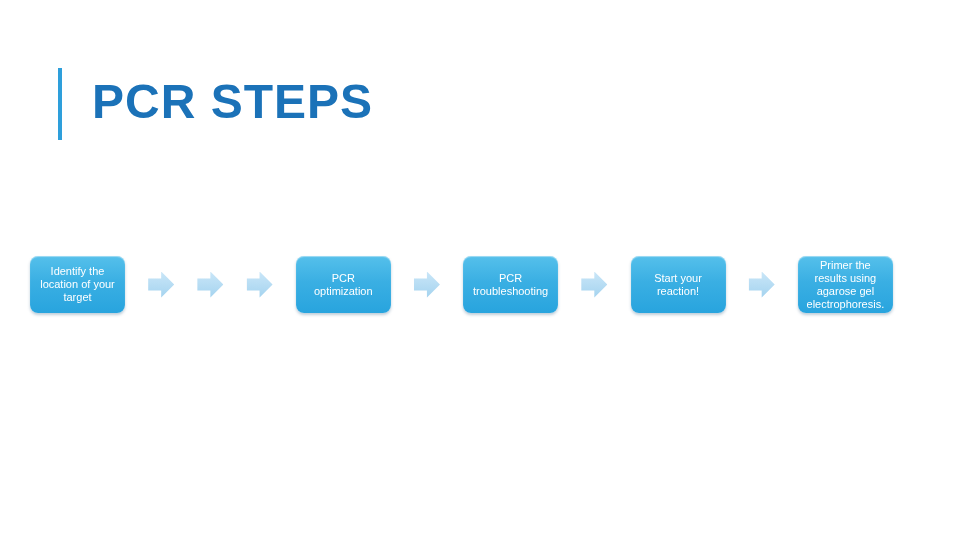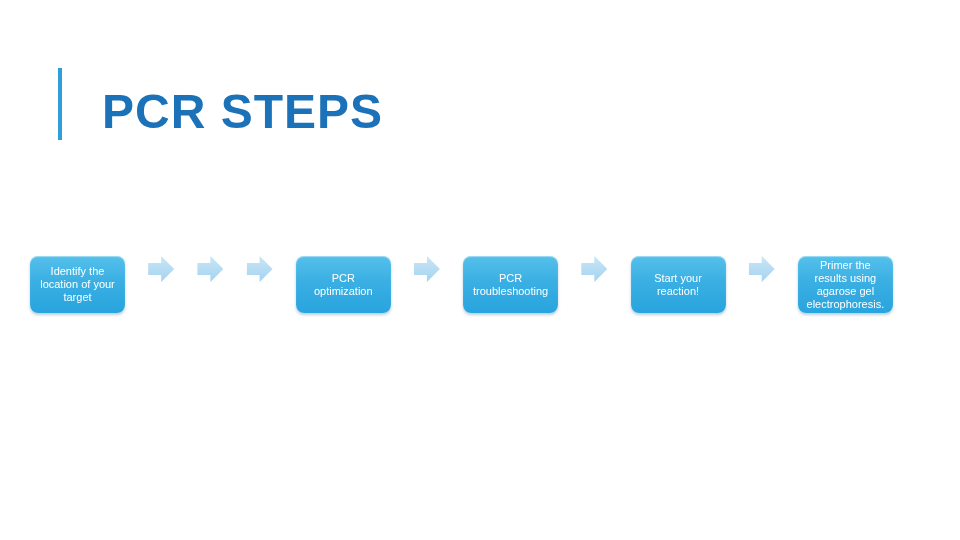--- a/index.html
+++ b/index.html
@@ -20,36 +20,37 @@
     left: 58px;
     top: 68px;
     width: 4px;
     height: 72px;
     background: var(--accent-bar, #2E9FDB);
   }
   .slide-title {
     position: absolute;
     left: 88px;
     top: 74px;
-    margin: 14px;
+    margin: 4px;
     font-size: 48px;
     font-weight: bold;
     letter-spacing: 1px;
     line-height: 1.0;
     color: var(--title-text, #1B72B8);
     white-space: nowrap;
   }
   .process-flow {
     position: absolute;
     left: 30px;
     top: 256px;
     width: 863px;
     height: 57px;
     display: flex;
     justify-content: space-between;
+    align-items: center;
   }
   .process-step {
     flex: 0 0 95px;
     width: 95px;
     height: 57px;
     box-sizing: border-box;
     border-radius: 8px;
     background: linear-gradient(180deg,
       var(--step-fill-top, #55C0EB) 0%,
       #3AAFE3 45%,

